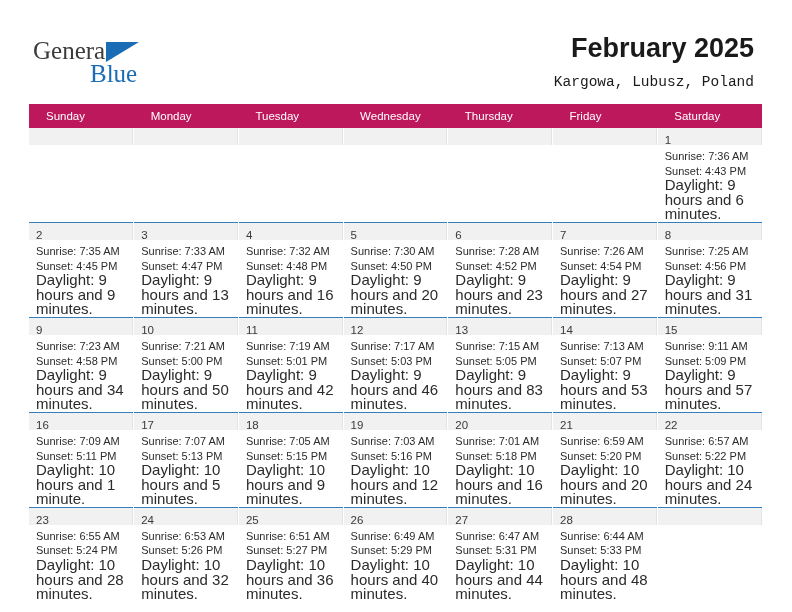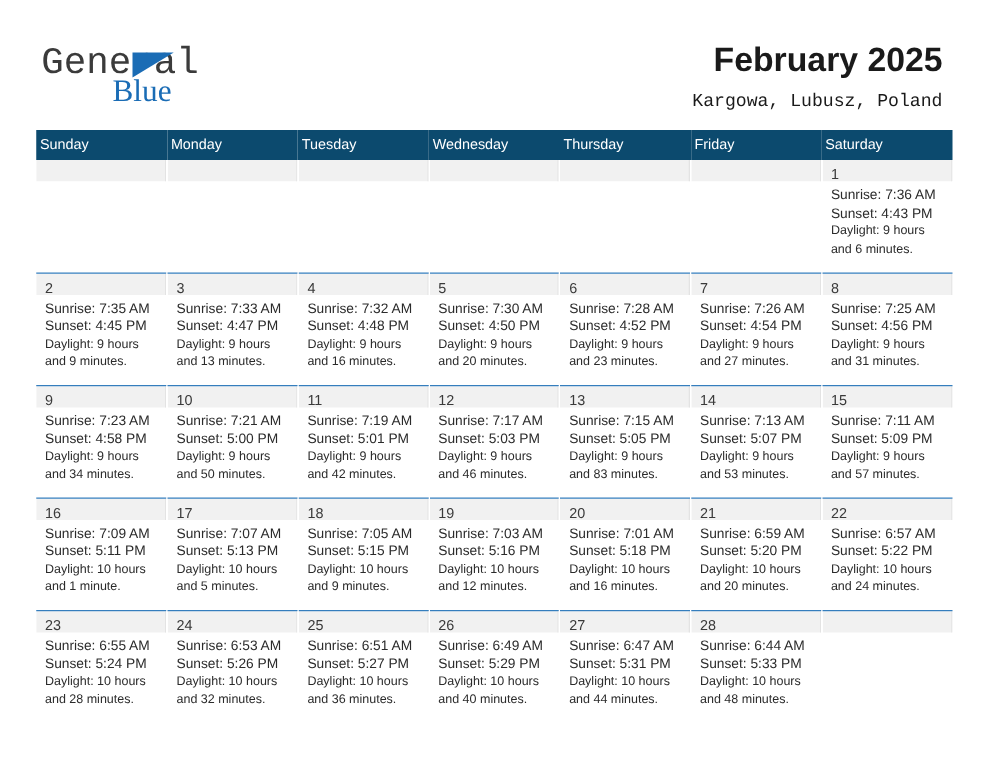--- a/index.html
+++ b/index.html
@@ -34,25 +34,25 @@
     position: absolute;
     left: 33px;
     top: 38px;
     width: 240px;
     height: 56px;
   }
   .logo-general {
     position: absolute;
     left: 0;
     top: 0;
-    font-size: 30px;
+    font-size: 25px;
     line-height: 26px;
     color: #3b3b3b;
     letter-spacing: 0px;
-    font-family: Liberation Mono, monospace;
+    font-family: Liberation Serif, serif;
   }
   .logo-triangle {
     position: absolute;
     left: 73px;
     top: 4px;
     width: 0;
     height: 0;
     border-left: 33px solid #1a6cb5;
     border-bottom: 20px solid transparent;
   }
@@ -93,26 +93,26 @@
     position: absolute;
     left: 29px;
     top: 104px;
     width: 733px;
     border-collapse: collapse;
     table-layout: fixed;
   }
   .calendar col { width: 104.71px; }
 
   .calendar thead th {
-    background: #0c4a6e;
+    background: #be185d;
     color: #ffffff;
     font-size: 11.5px;
     font-weight: normal;
     text-align: left;
-    padding: 6px 0 6px 3px;
+    padding: 6px 0 6px 17px;
     height: 20px;
     box-sizing: border-box;
     font-family: "Liberation Sans", sans-serif;
   }
 
   .calendar tbody tr { height: 90px; }
 
   .calendar tbody td {
     vertical-align: top;
     padding: 0;
@@ -143,21 +143,21 @@
     padding: 4px 5px 0 7px;
   }
   .cell-line {
     font-size: 11px;
     line-height: 14.6px;
     color: #2b2b2b;
     white-space: nowrap;
     font-family: Liberation Sans, sans-serif;
   }
   .cell-daylight {
-    font-size: 10px;
+    font-size: 15px;
     line-height: 14.6px;
     color: #2b2b2b;
     font-family: "Liberation Sans", sans-serif;
   }
   td.empty .daynum-band { background: #f1f1f1; }
 </style>
 </head>
 <body>
 
 <div class="page">
@@ -330,21 +330,21 @@
             <div class="daynum-band"><span class="daynum">14</span></div>
             <div class="cell-body">
               <div class="cell-line">Sunrise: 7:13 AM</div>
               <div class="cell-line">Sunset: 5:07 PM</div>
               <div class="cell-daylight">Daylight: 9 hours and 53 minutes.</div>
             </div>
           </td>
           <td>
             <div class="daynum-band"><span class="daynum">15</span></div>
             <div class="cell-body">
-              <div class="cell-line">Sunrise: 7:11 AM</div>
+              <div class="cell-line">Sunrise: 9:11 AM</div>
               <div class="cell-line">Sunset: 5:09 PM</div>
               <div class="cell-daylight">Daylight: 9 hours and 57 minutes.</div>
             </div>
           </td>
         </tr>
         <tr>
           <td>
             <div class="daynum-band"><span class="daynum">16</span></div>
             <div class="cell-body">
               <div class="cell-line">Sunrise: 7:09 AM</div>

